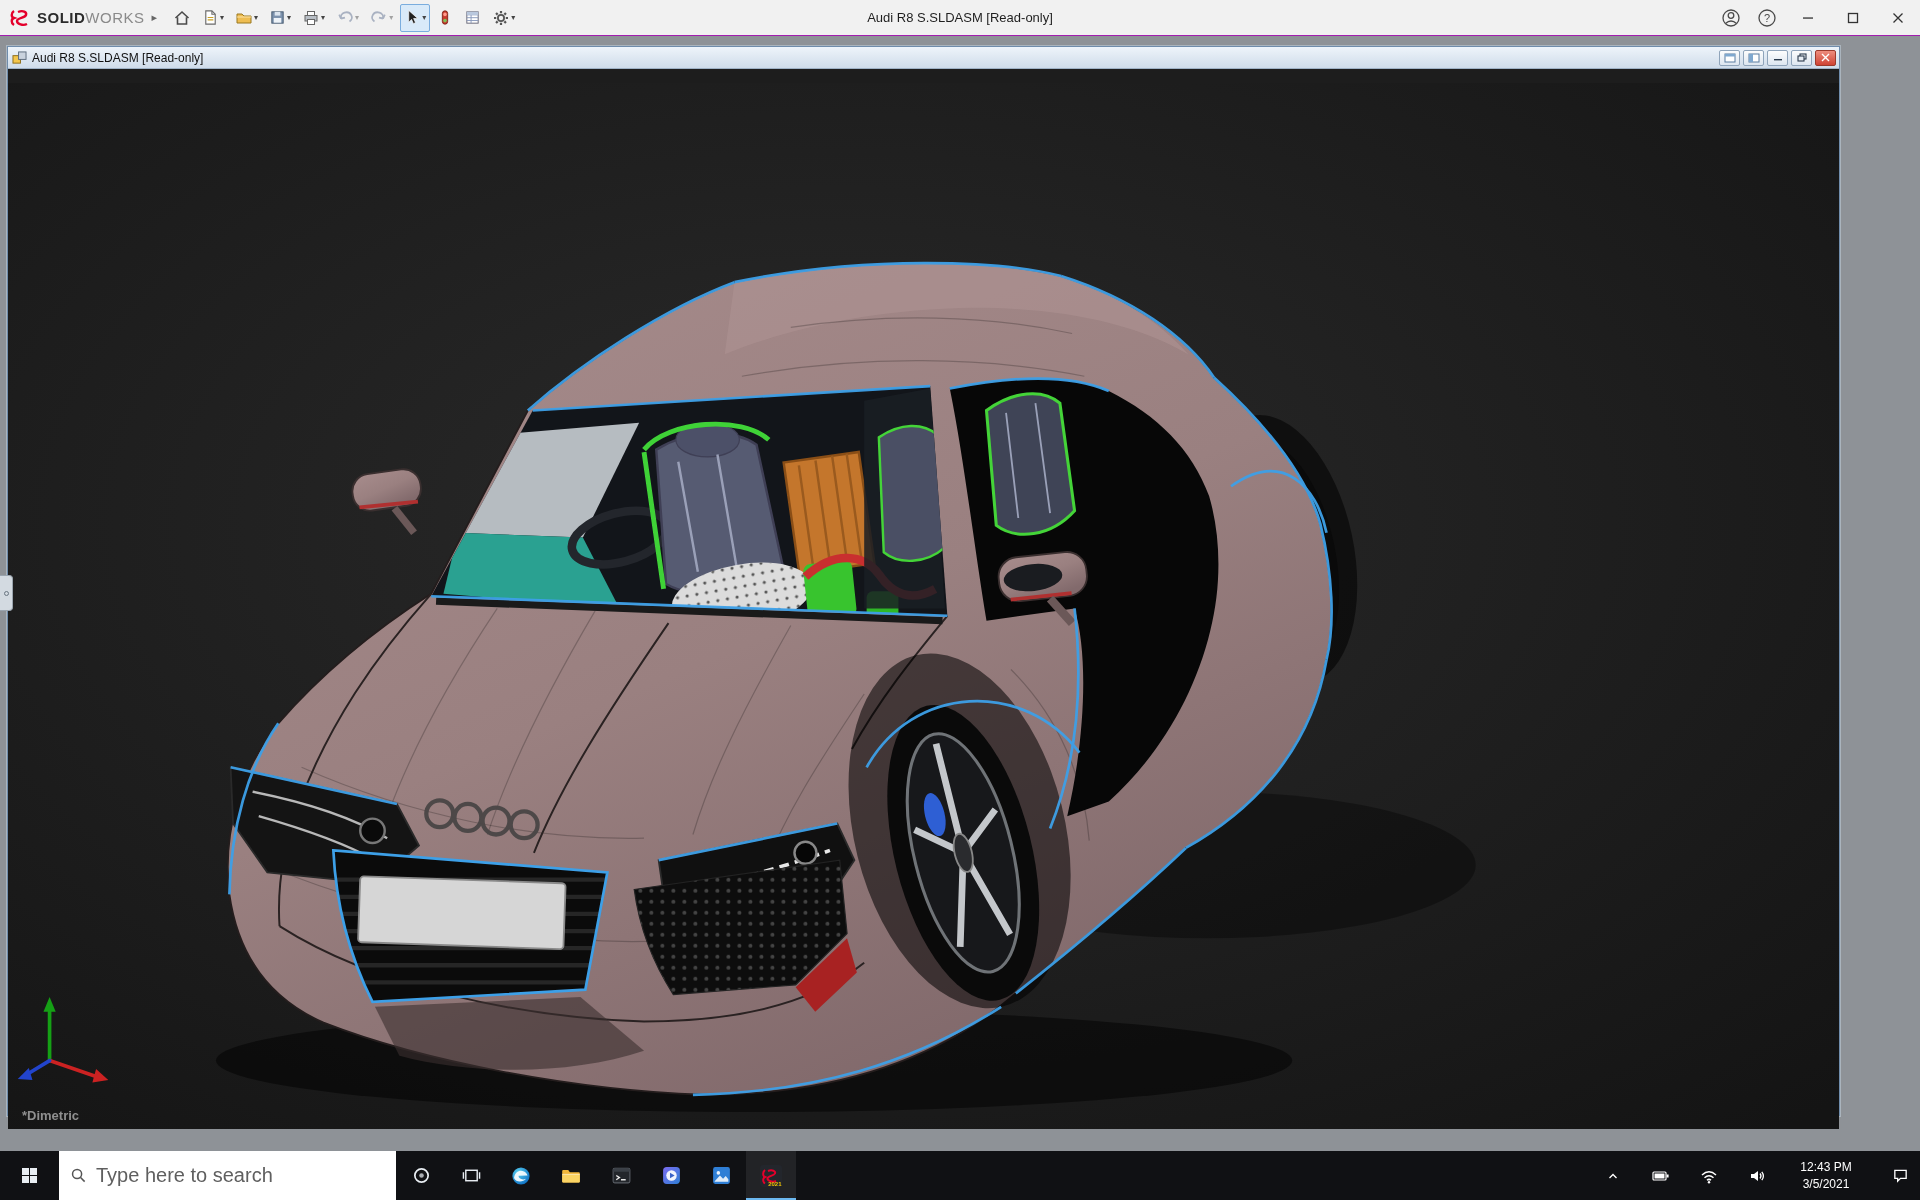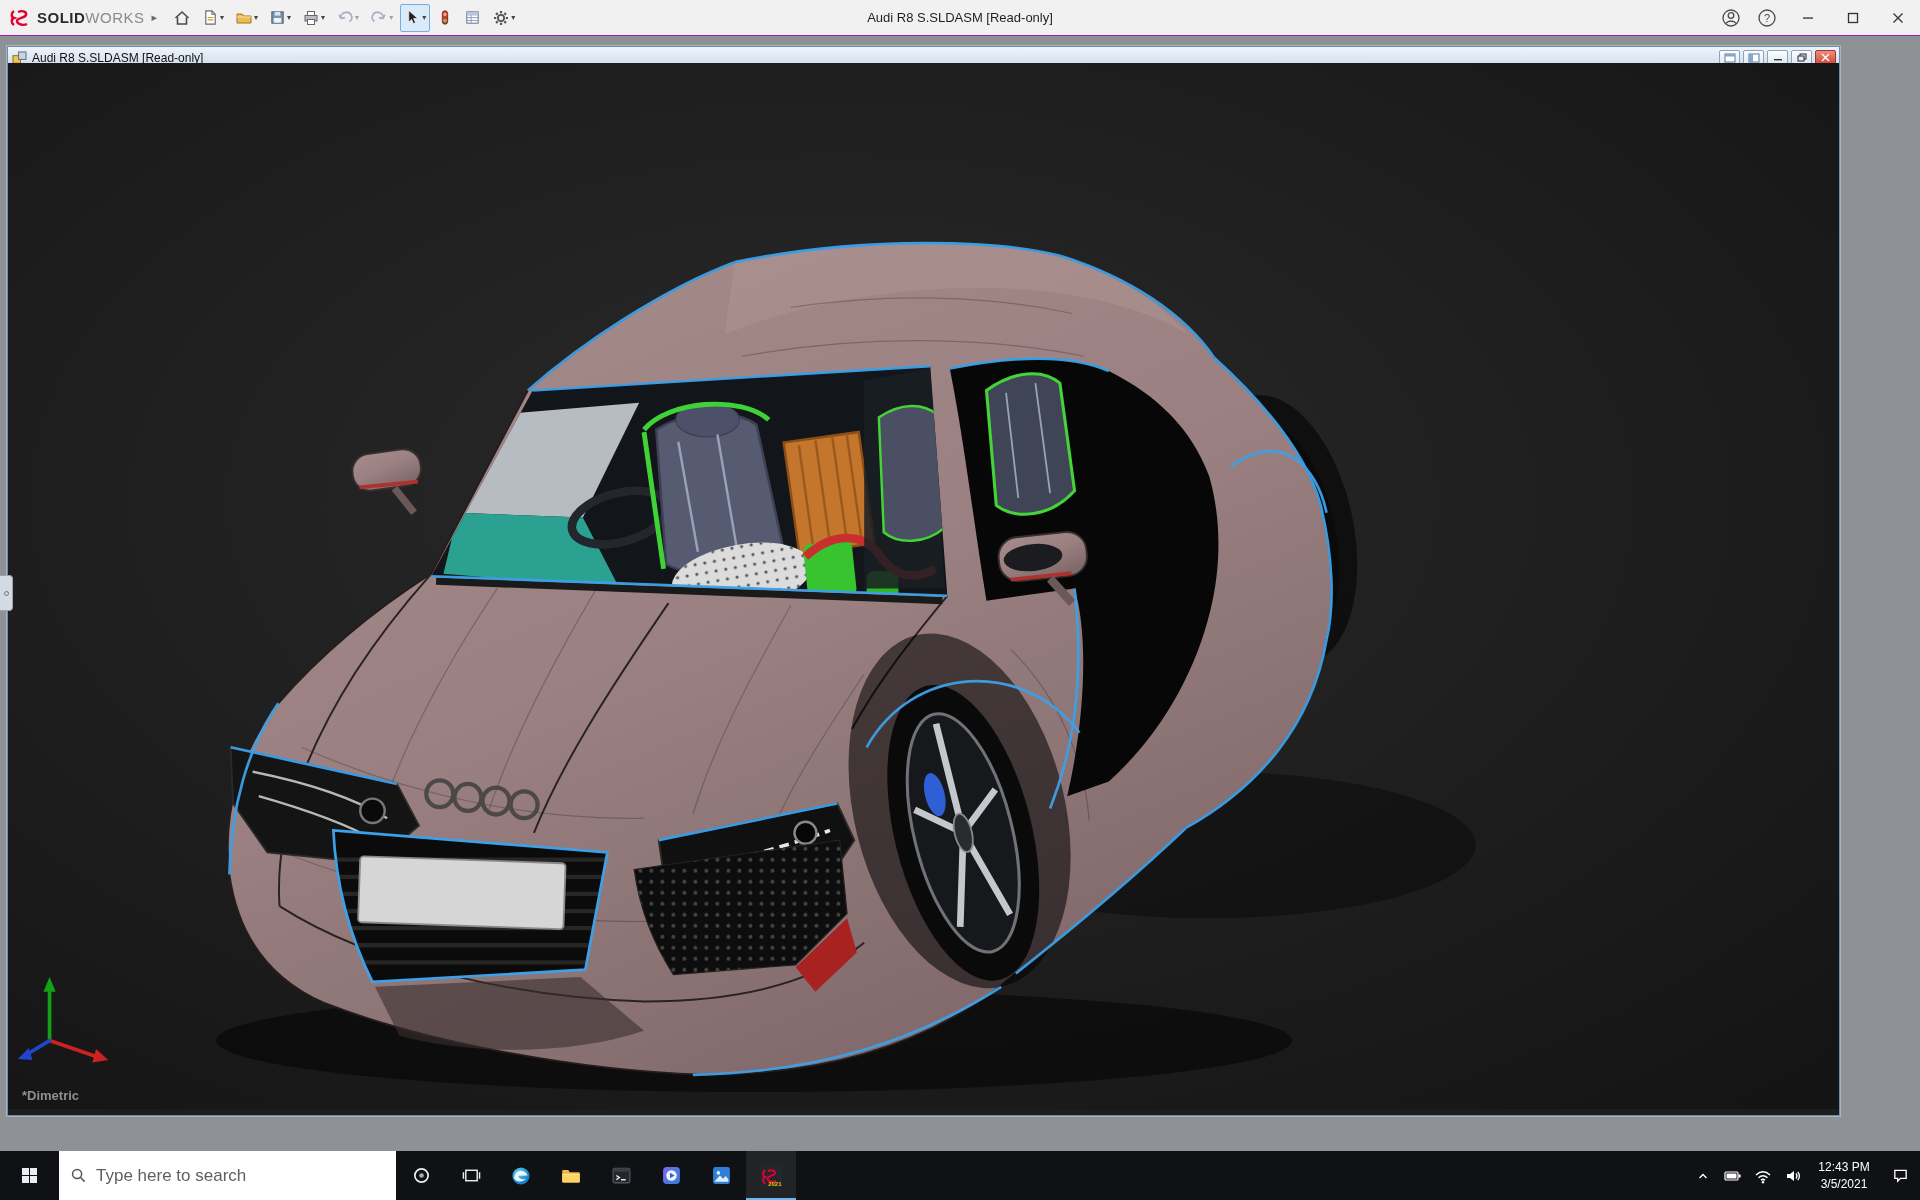--- a/index.html
+++ b/index.html
@@ -28,41 +28,41 @@
   
   .docwin { position:absolute; left:7px; top:46px; width:1833px; height:1070px;
             border:1px solid #6f8cab; background:#1d1d1d; z-index:10; box-shadow:0 0 0 1px #aab4bd; }
   .doctitle { height:22px; background:linear-gradient(#eef4fa,#cfdcea); display:flex; align-items:center;
               gap:5px; padding:0 3px 0 4px; font-size:12px; color:#111; border-bottom:1px solid #9fb2c6; }
   .doctitle .dtext { flex:0 1 auto; white-space:nowrap; }
   .dbtns { margin-left:auto; display:flex; align-items:center; gap:3px; }
   .dbtn { width:21px; height:16px; border:1px solid #8fa4ba; border-radius:2px;
           background:linear-gradient(#fdfdfd,#dde6f0); display:flex; align-items:center; justify-content:center; }
   .dbtn.close { background:linear-gradient(#ee8d7e,#cf4334); border-color:#9c3a2c; }
-  .viewport { position:absolute; left:0; top:16px; width:1831px; height:1046px; background:#1d1d1d; }
+  .viewport { position:absolute; left:0; top:36px; width:1831px; height:1046px; background:#1d1d1d; }
   .viewport > svg { width:100%; height:100%; display:block; }
   .viewlabel { position:absolute; left:14px; bottom:6px; font-size:13px; font-weight:bold; color:#8f8f8f; z-index:5; }
 
   
   .panehandle { position:absolute; left:0; top:575px; width:13px; height:36px; background:#d3dae1;
                 border:1px solid #9aa4ae; border-left:none; border-radius:0 4px 4px 0; z-index:20;
                 display:flex; align-items:center; justify-content:center; }
   .panehandle .dot { width:5px; height:5px; border-radius:50%; border:1px solid #6a7682; }
 
   
   .taskbar { position:absolute; left:0; bottom:0; width:1920px; height:49px; background:#101114;
              display:flex; align-items:stretch; z-index:40; }
   .tb-item { width:50px; display:flex; align-items:center; justify-content:center; position:relative; }
   .tb-item.start { width:59px; }
   .tb-item.active { background:rgba(255,255,255,.08); box-shadow:inset 0 -2px 0 #6cb8f0; }
   .searchbox { width:337px; background:#ffffff; display:flex; align-items:center; gap:9px; padding:0 11px; }
-  .searchbox input { border:none; outline:none; flex:1; font-size:17px; color:#737373; background:transparent;
+  .searchbox input { border:none; outline:none; flex:1; font-size:20px; color:#737373; background:transparent;
                      font-family:"Liberation Sans", sans-serif; }
   .searchbox input::placeholder { color:#5f5f5f; opacity:1; }
-  .tray { margin-left:auto; display:flex; align-items:center; gap:0; }
+  .tray { margin-left:auto; display:flex; align-items:center; gap:18px; }
   .tray-ic { width:30px; height:49px; display:flex; align-items:center; justify-content:center; }
   .clock { width:72px; text-align:center; color:#fff; font-size:12px; line-height:1.35; padding:0 4px; }
   .notif { width:40px; height:49px; display:flex; align-items:center; justify-content:center; }
 </style>
 </head>
 <body>
 
 <div class="appbar">
   <div class="logo">
     <svg width="22" height="20" viewBox="0 0 22 20">

